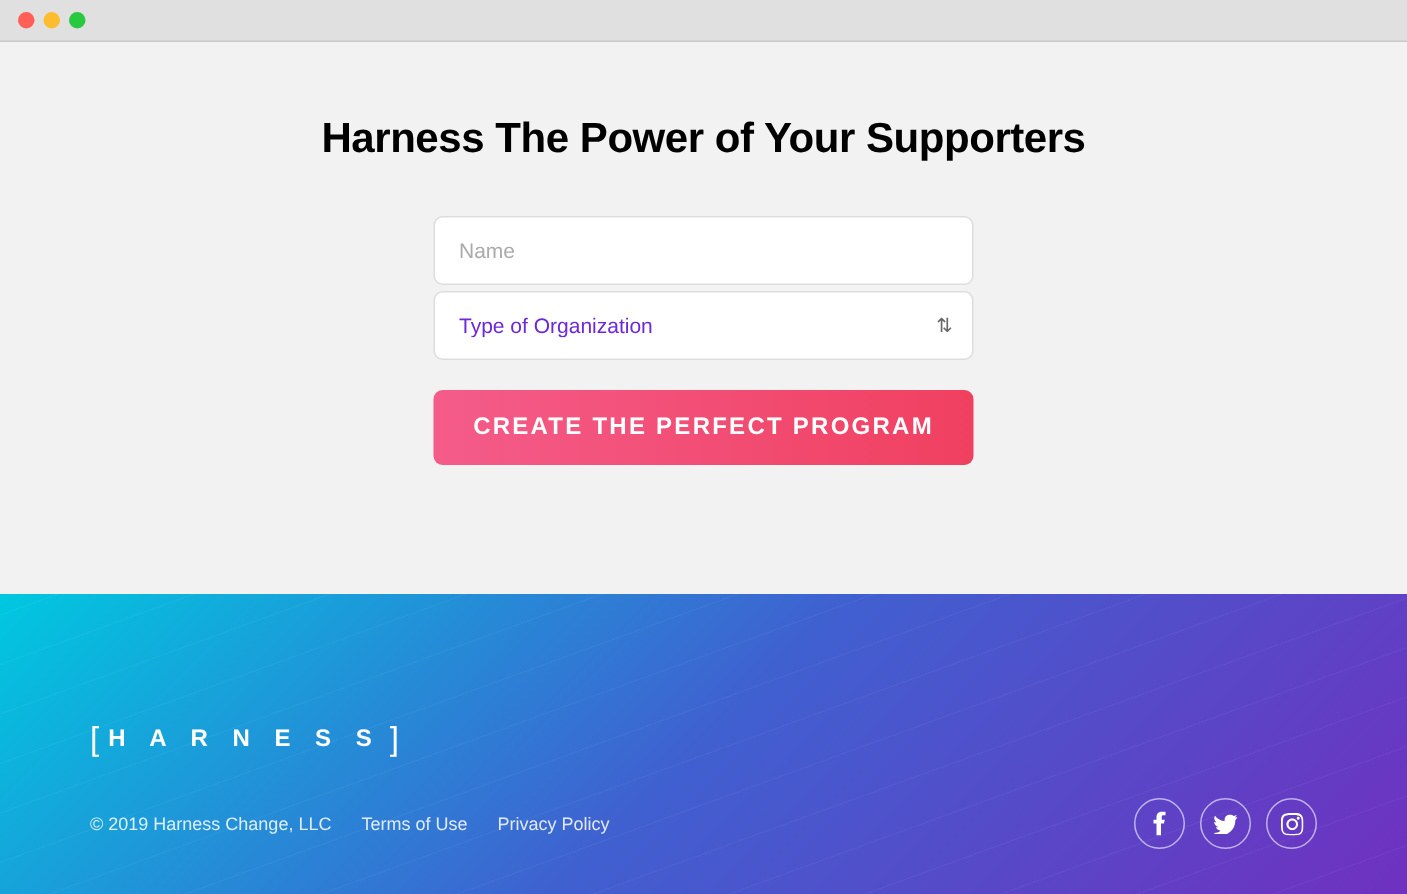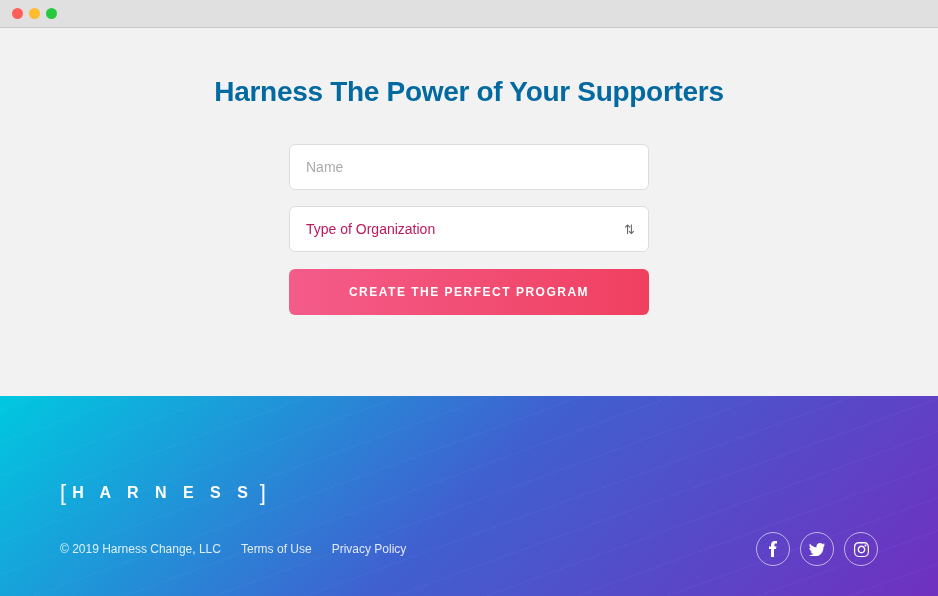--- a/index.html
+++ b/index.html
@@ -44,30 +44,30 @@
       flex: 1;
       display: flex;
       flex-direction: column;
       align-items: center;
       padding: 48px 20px 40px;
     }
 
     .main-title {
       font-size: 28px;
       font-weight: 800;
-      color: #0369a1;
+      color: #000000;
       margin-bottom: 36px;
       letter-spacing: -0.3px;
     }
 
     .form-container {
       width: 360px;
       display: flex;
       flex-direction: column;
-      gap: 16px;
+      gap: 4px;
     }
 
     .form-input {
       width: 100%;
       padding: 14px 16px;
       border: 1.5px solid #ddd;
       border-radius: 6px;
       font-size: 14px;
       color: #333;
       background: #fff;
@@ -80,21 +80,21 @@
     .form-select-wrapper {
       position: relative;
       width: 100%;
     }
     .form-select {
       width: 100%;
       padding: 14px 16px;
       border: 1.5px solid #ddd;
       border-radius: 6px;
       font-size: 14px;
-      color: #be185d;
+      color: #6d28d9;
       background: #fff;
       outline: none;
       appearance: none;
       -webkit-appearance: none;
       cursor: pointer;
     }
     .select-arrow {
       position: absolute;
       right: 14px;
       top: 50%;
@@ -104,26 +104,26 @@
       font-size: 13px;
     }
 
     .cta-button {
       width: 100%;
       padding: 16px;
       background: linear-gradient(to right, #f45c8a, #f04060);
       border: none;
       border-radius: 6px;
       color: #fff;
-      font-size: 12px;
+      font-size: 16px;
       font-weight: 700;
       letter-spacing: 1.5px;
       text-transform: uppercase;
       cursor: pointer;
-      margin-top: 1px;
+      margin-top: 16px;
     }
 
     
     .footer-section {
       background: linear-gradient(135deg, #00c8e0 0%, #4060d0 50%, #7030c0 100%);
       height: 200px;
       display: flex;
       flex-direction: column;
       justify-content: flex-end;
       padding: 0 60px 30px;

